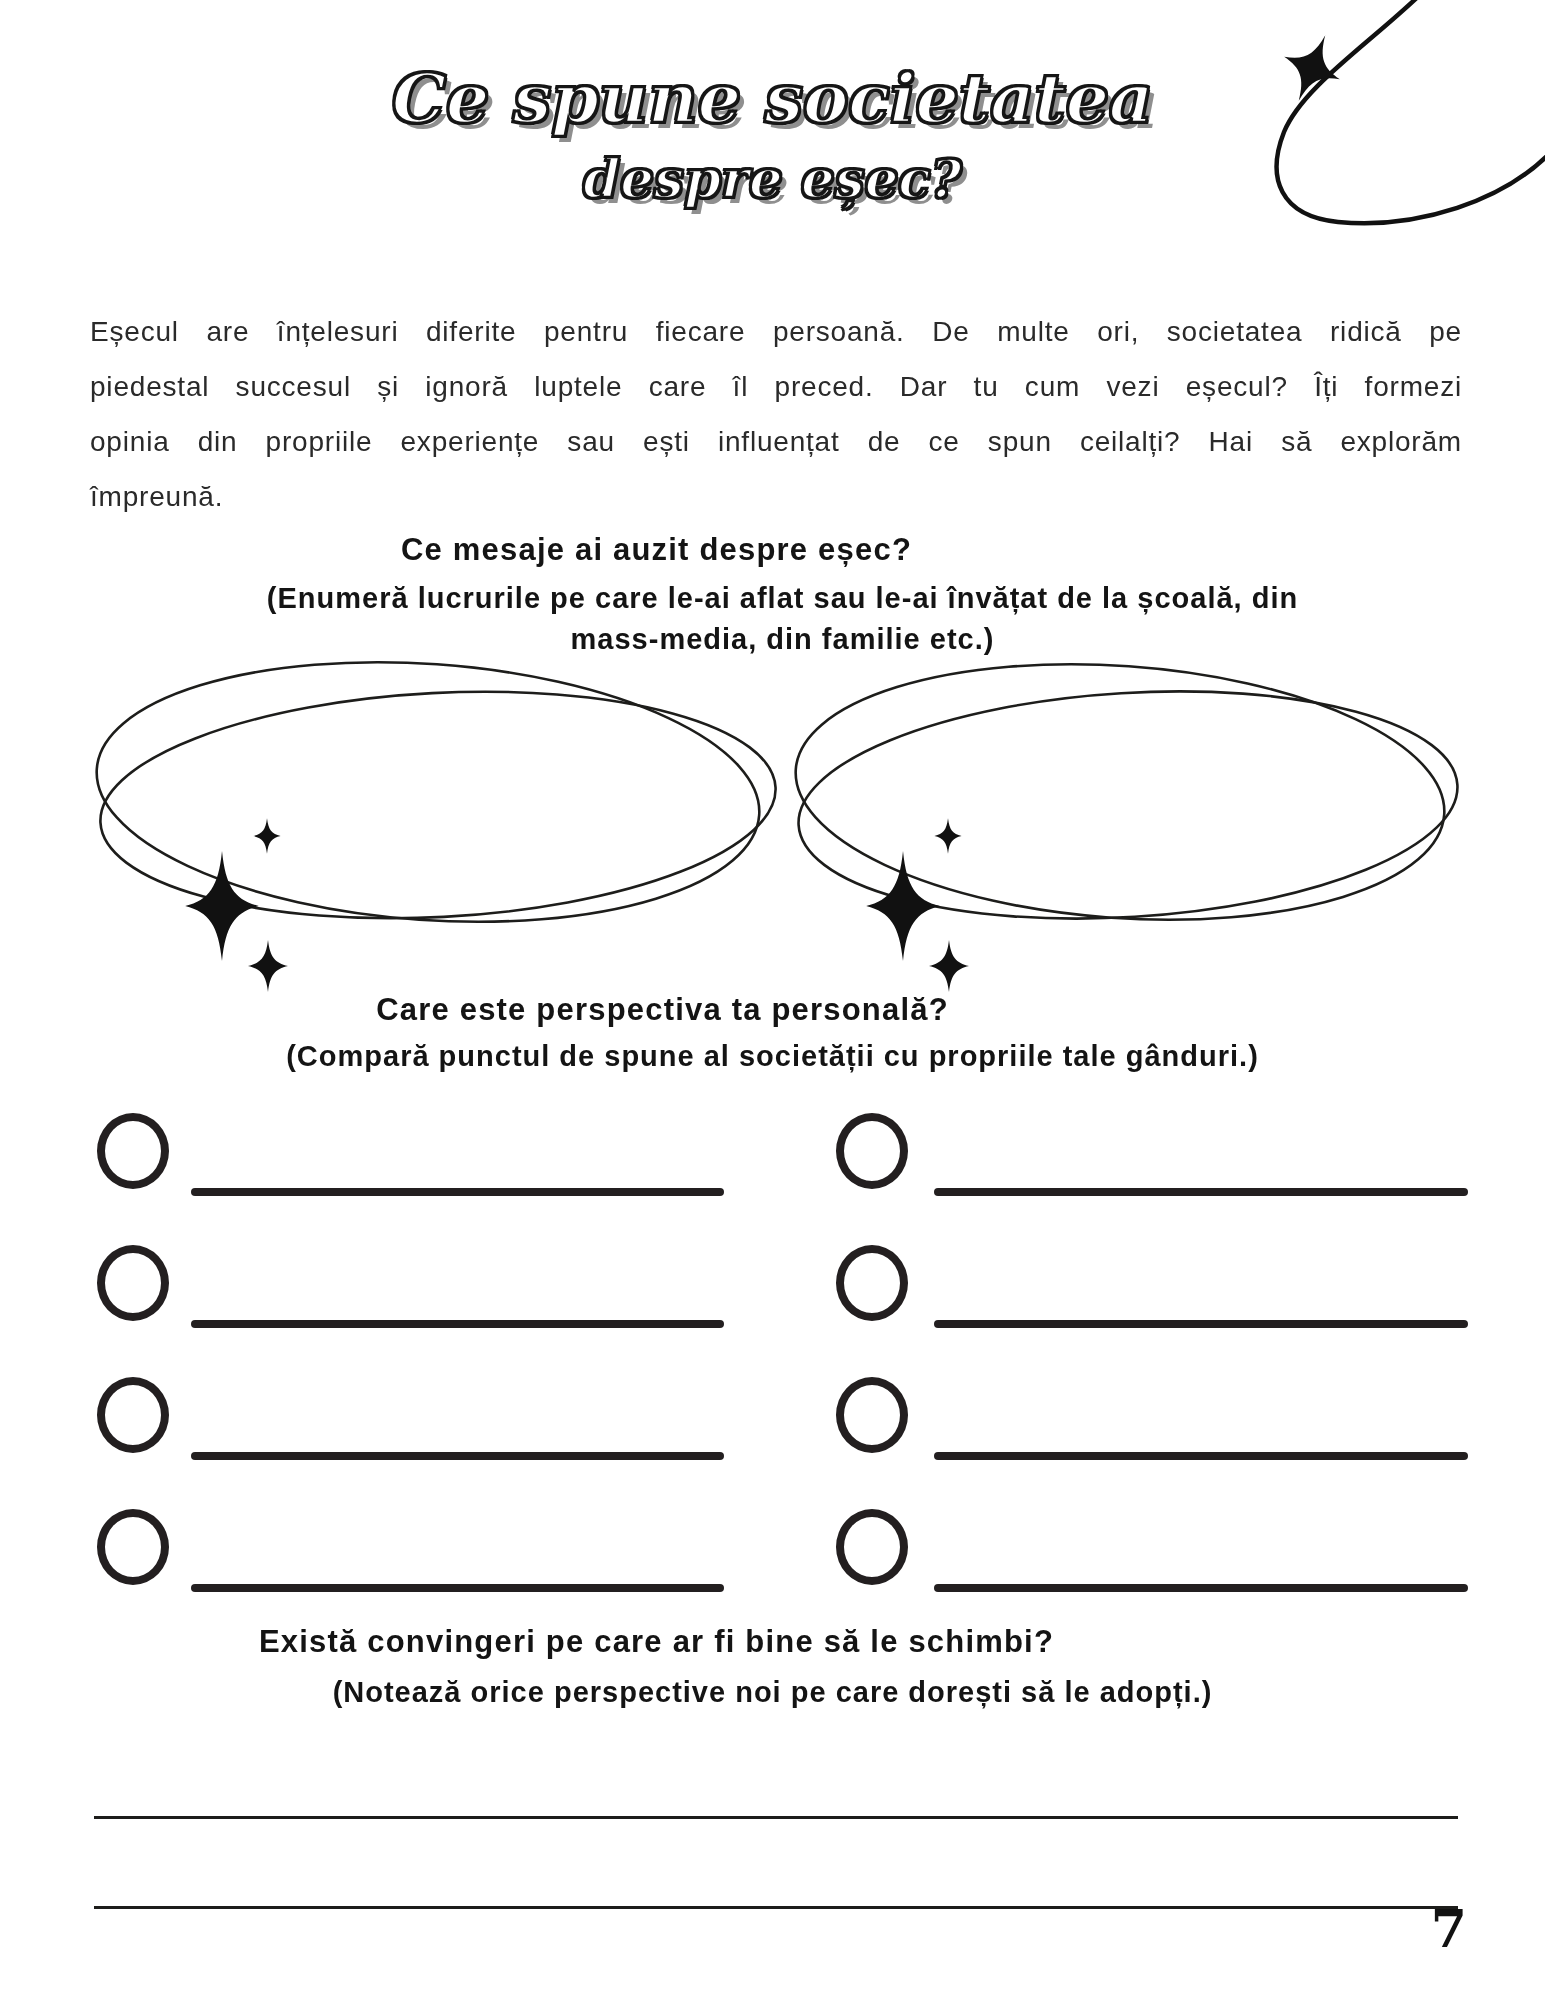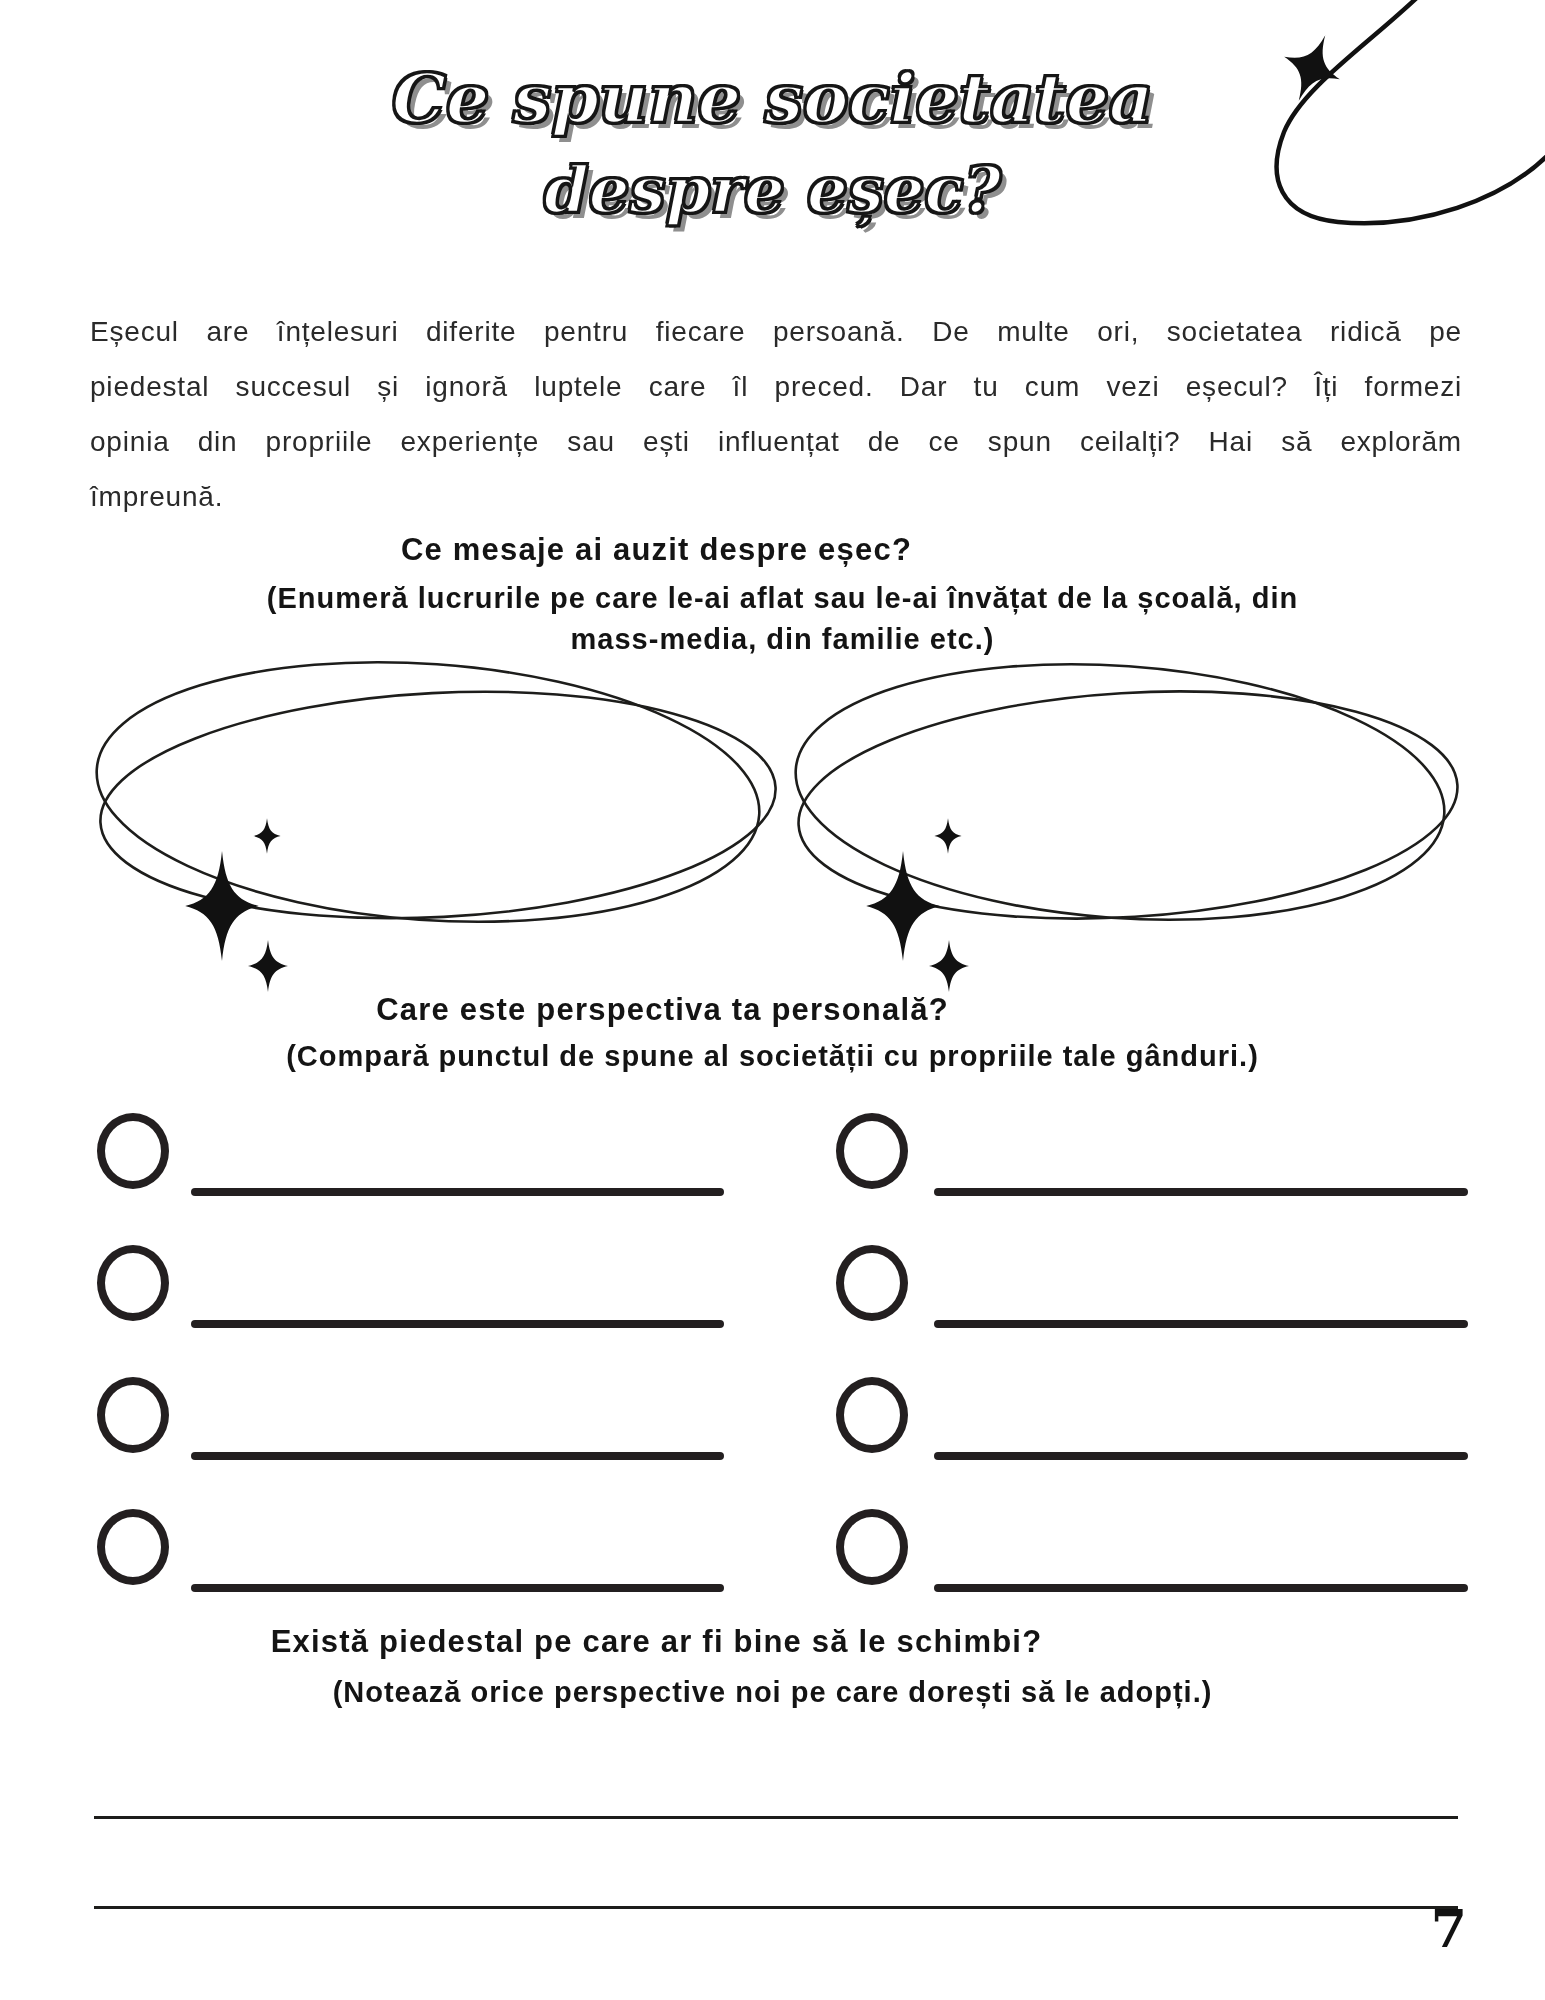--- a/index.html
+++ b/index.html
@@ -24,21 +24,21 @@
     font-style:italic;font-weight:700;
     line-height:80px;
     color:#ffffff;
     -webkit-text-stroke:2.5px #161616;
     text-shadow:
       -2px -2px 0 #161616, 2px -2px 0 #161616,
       -2px  2px 0 #161616, 2px  2px 0 #161616,
       6px 6px 0 #8f8f8f;
   }
   .title-line1{font-size:68px;display:block;}
-  .title-line2{font-size:64px;display:block;margin-top:12px;}
+  .title-line2{font-size:53px;display:block;}
 
   
   .intro{
     left:90px;top:276px;width:1372px;
     font-size:28px;line-height:55px;
     letter-spacing:0.8px;word-spacing:12px;
     text-align:justify;
     color:#2a2a2a;
   }
 
@@ -162,21 +162,21 @@
   </div>
   <div class="abs bullet-row row-left r4">
     <span class="bullet-circle"></span>
     <span class="answer-line"></span>
   </div>
   <div class="abs bullet-row row-right r4">
     <span class="bullet-circle"></span>
     <span class="answer-line"></span>
   </div>
 
-  <div class="abs sec-heading" id="h-beliefs">Există piedestal pe care ar fi bine să le schimbi?</div>
+  <div class="abs sec-heading" id="h-beliefs">Există convingeri pe care ar fi bine să le schimbi?</div>
   <div class="abs sec-sub" id="s-beliefs">(Notează orice perspective noi pe care dorești să le adopți.)</div>
 
   <div class="abs writing-line" id="wl1"></div>
   <div class="abs writing-line" id="wl2"></div>
 
   <div class="abs page-number">7</div>
 
 </div>
 
 </body></html>

